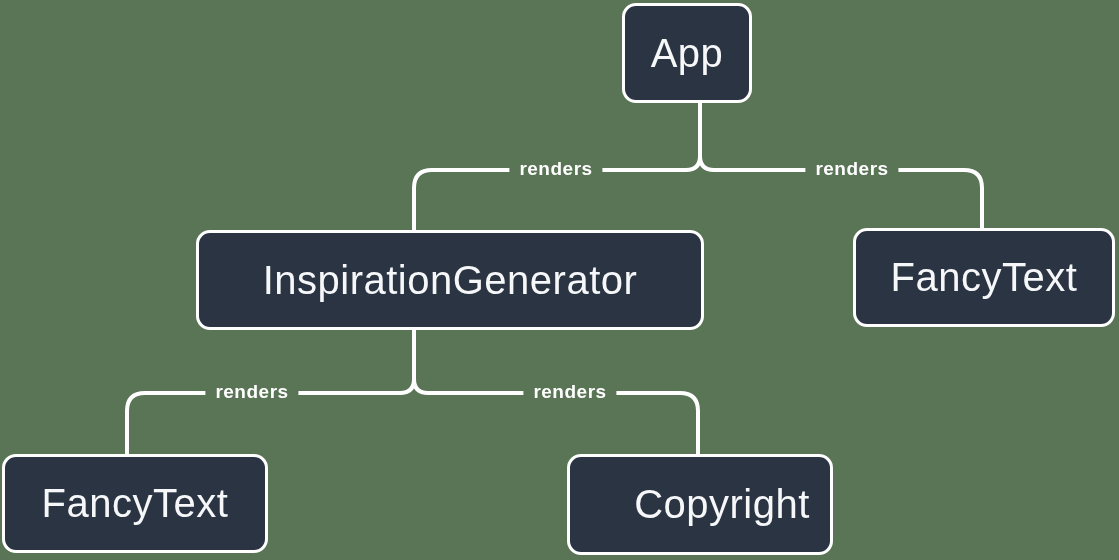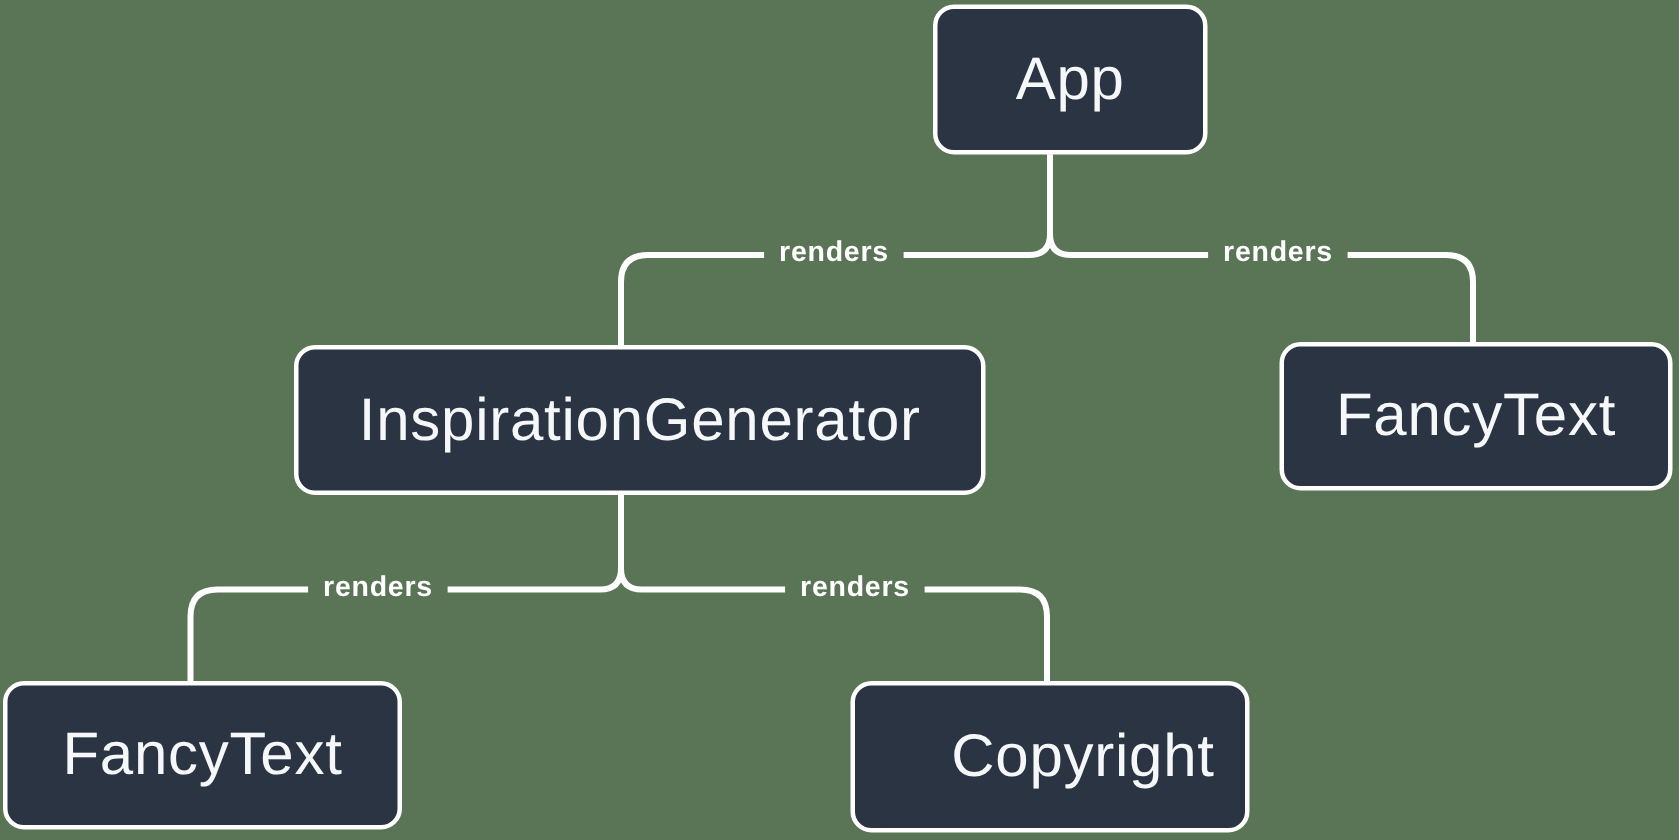--- a/index.html
+++ b/index.html
@@ -40,22 +40,22 @@
     border-radius: 14px;
     color: var(--node-text);
     display: flex;
     align-items: center;
     justify-content: center;
     font-size: 40px;
     font-weight: 400;
     letter-spacing: 0.5px;
     white-space: nowrap;
   }
-  .node-app                  { left: 622px; top: 3px;   width: 183px; height: 100px; }
-  .node-inspiration-generator{ left: 196px; top: 230px; width: 461px; height: 100px; }
+  .node-app                  { left: 622px; top: 3px;   width: 130px; height: 100px; }
+  .node-inspiration-generator{ left: 196px; top: 230px; width: 508px; height: 100px; }
   .node-fancy-text-top       { left: 853px; top: 228px; width: 262px; height: 99px; }
   .node-fancy-text-bottom    { left: 2px;   top: 454px; width: 266px; height: 99px; }
   .node-copyright            { left: 567px; top: 454px; width: 266px; height: 101px; padding-left: 44px; }
   .edge-label {
     position: absolute;
     transform: translate(-50%, -50%);
     background: var(--background);
     color: var(--line);
     font-size: 19px;
     font-weight: 700;

